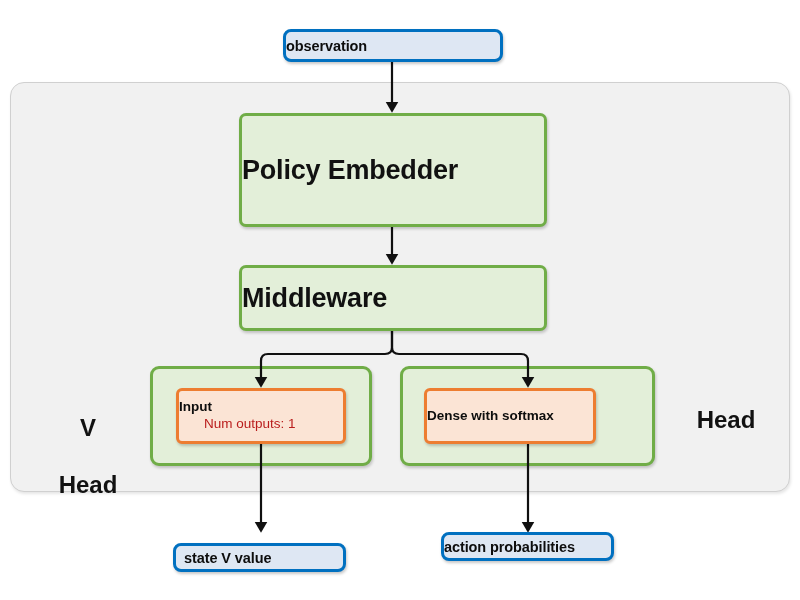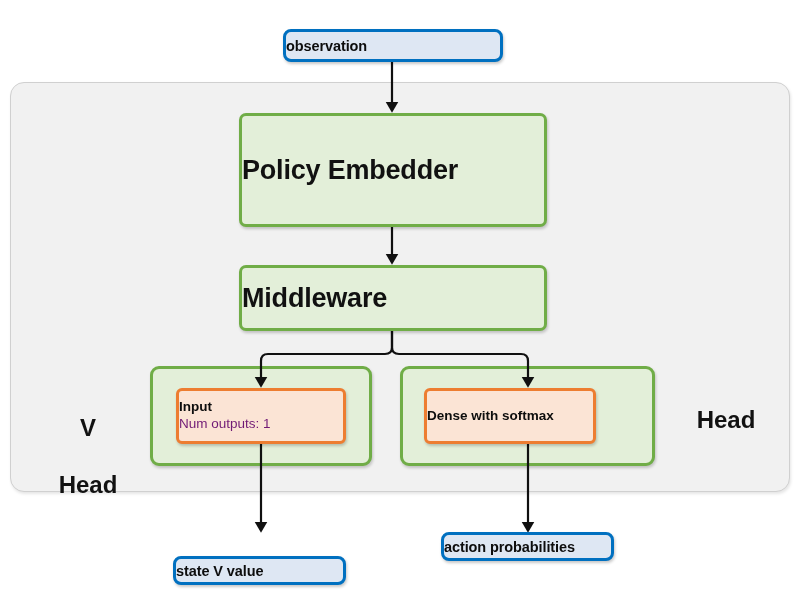--- a/index.html
+++ b/index.html
@@ -105,38 +105,39 @@
   }
   .dense-title {
     font-size: 13.5px;
     font-weight: bold;
     color: #0D0D0D;
     line-height: 1.25;
   }
   .dense-sub {
     font-size: 13.5px;
     font-weight: normal;
-    color: #701a75;
+    color: #b91c1c;
     line-height: 1.25;
+    margin-left: 25px;
   }
 
   .head-label {
     position: absolute;
     font-size: 24px;
     font-weight: bold;
     color: #111111;
     text-align: center;
     line-height: 1.18;
     white-space: pre-line;
   }
   #v-head-label { left: 36px; top: 386px; width: 104px; }
   #policy-head-label { left: 666px; top: 378px; width: 120px; }
 
   #state-v-box {
-    left: 173px; top: 556px; width: 173px; height: 29px;
+    left: 173px; top: 543px; width: 173px; height: 29px; padding-left: 8px;
   }
   #action-prob-box {
     left: 441px; top: 532px; width: 173px; height: 29px;
   }
 
   
   #connectors {
     position: absolute;
     left: 0; top: 0;
     width: 800px; height: 600px;

